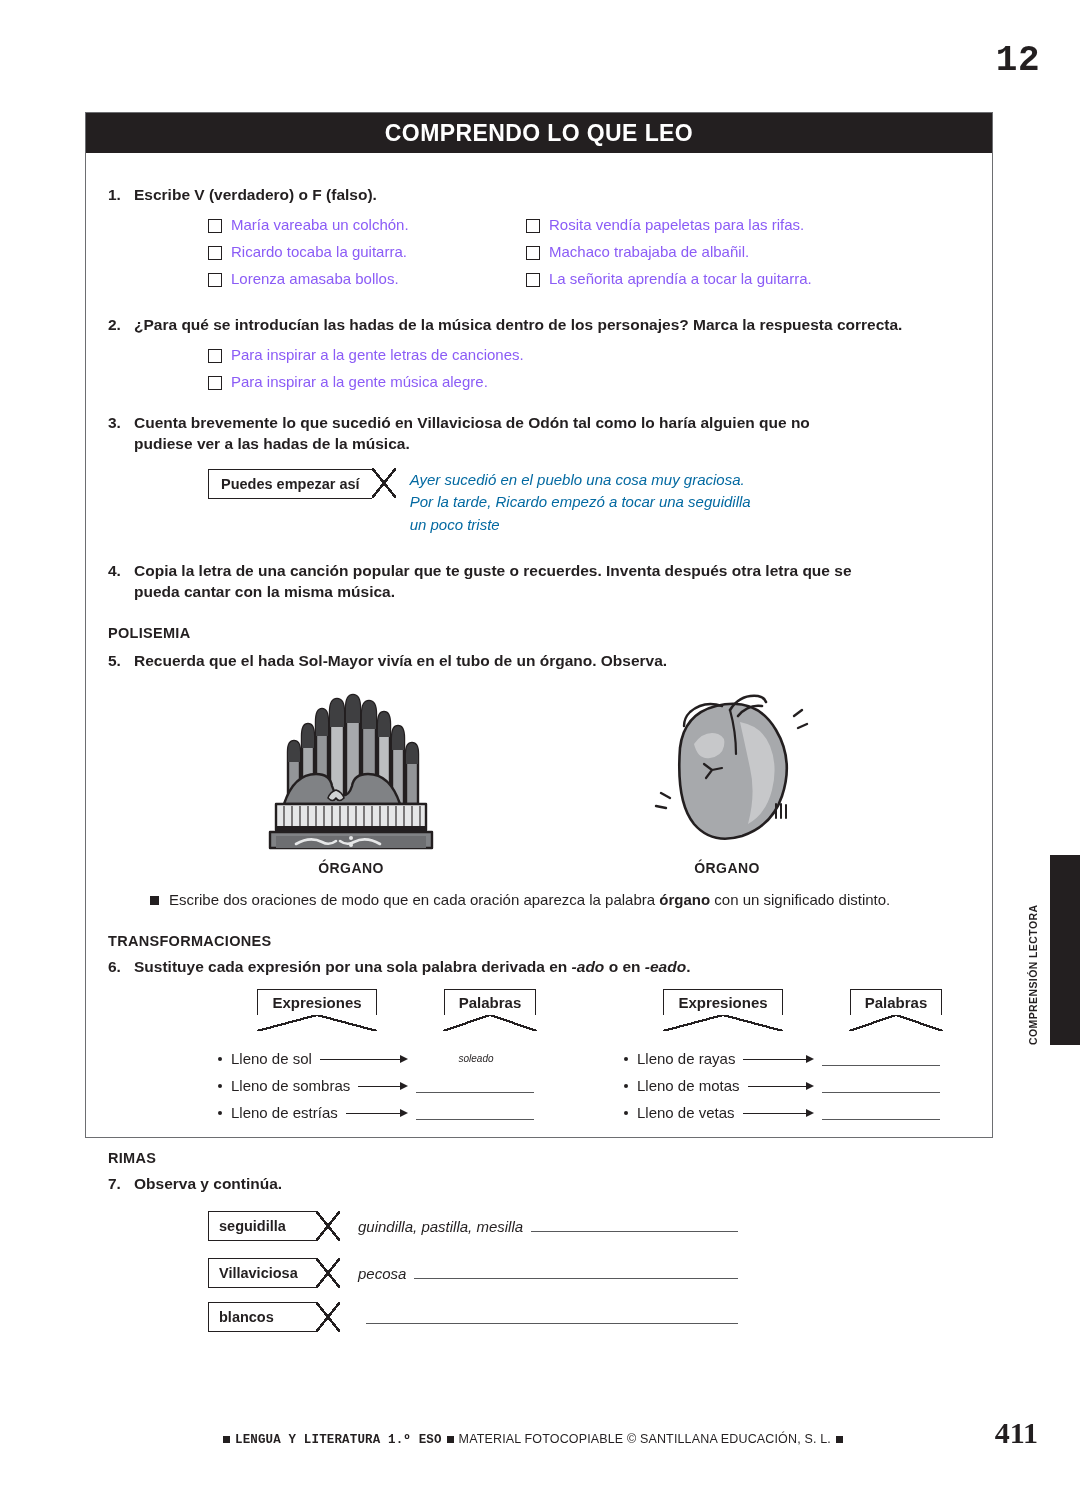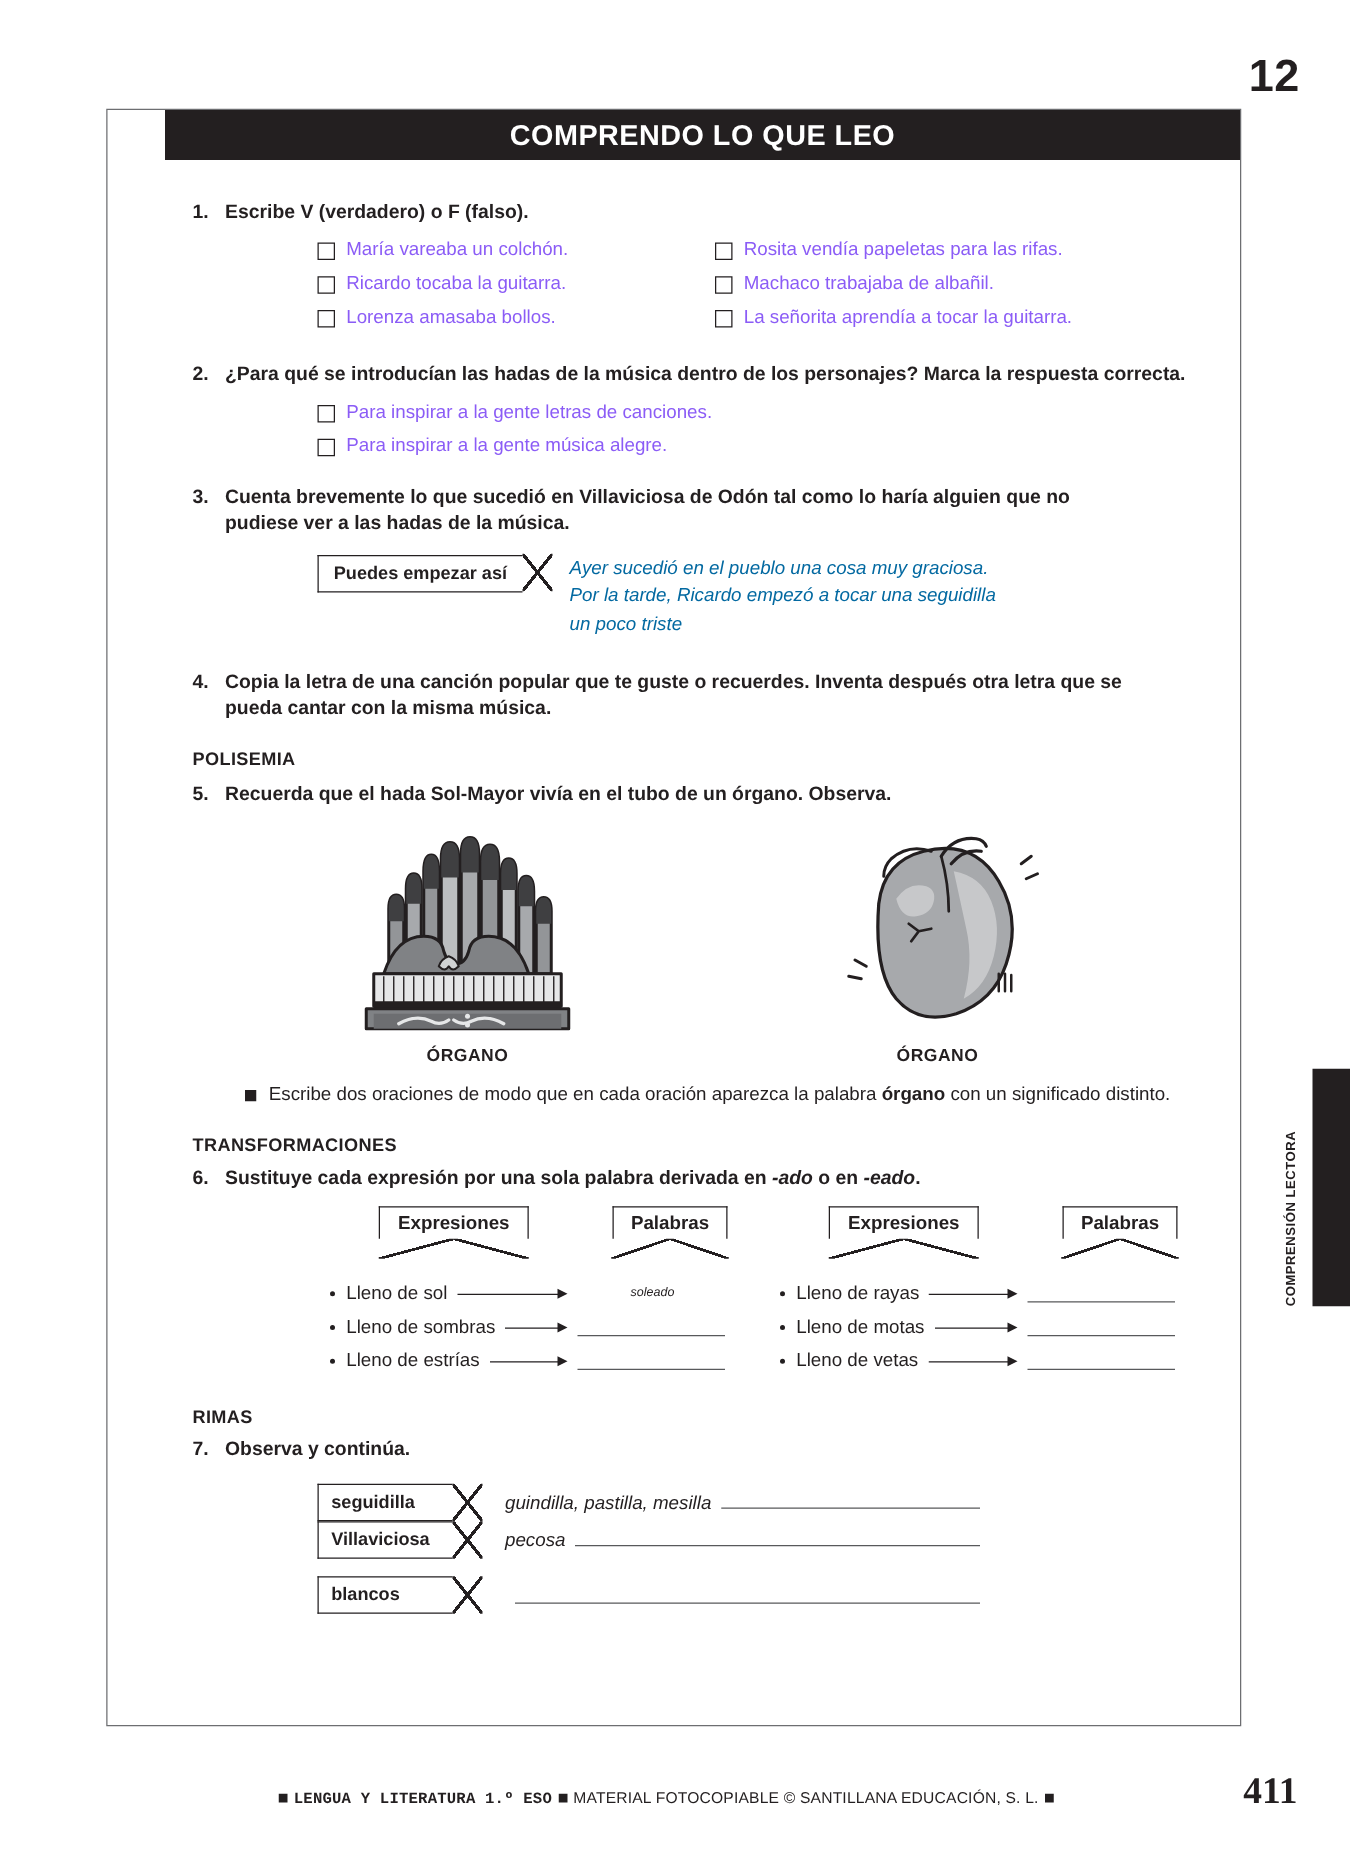--- a/index.html
+++ b/index.html
@@ -15,21 +15,21 @@
     font-family: "Liberation Sans", sans-serif;
     color: #231f20;
     overflow: hidden;
   }
 
   
   .chapter-number {
     position: absolute;
     top: 40px;
     right: 40px;
-    font-family: Liberation Sans, sans-serif;
+    font-family: Liberation Mono, monospace;
     font-weight: bold;
     font-size: 36px;
     letter-spacing: 0.5px;
     color: #231f20;
   }
 
   
   .side-tab {
     position: absolute;
     left: 1050px;
@@ -53,27 +53,26 @@
     color: #231f20;
     text-align: left;
     white-space: nowrap;
     line-height: 22px;
   }
 
   
   .sheet {
     position: absolute;
     left: 85px;
-    top: 87px;
+    top: 112px;
     width: 908px;
-    height: 1294px;
+    height: 1026px;
     border: 1.5px solid #6d6e71;
     background: #ffffff;
     box-sizing: border-box;
-    padding-left: 46px;
   }
 
   .sheet-header {
     background: #231f20;
     color: #ffffff;
     height: 40px;
     line-height: 40px;
     text-align: center;
     font-size: 23px;
     font-weight: bold;
@@ -646,21 +645,21 @@
 
     <div class="rima-row" style="margin-top:16px;">
       <div class="rima-tag">
         <span>seguidilla</span>
       </div>
       <div class="rima-content">
         <span class="rima-words">guindilla, pastilla, mesilla</span>
         <span class="rima-rule"></span>
       </div>
     </div>
-    <div class="rima-row" style="margin-top:0;">
+    <div class="rima-row" style="margin-top:17px;">
       <div class="rima-tag">
         <span>Villaviciosa</span>
       </div>
       <div class="rima-content">
         <span class="rima-words">pecosa</span>
         <span class="rima-rule"></span>
       </div>
     </div>
     <div class="rima-row" style="margin-top:14px;">
       <div class="rima-tag">

